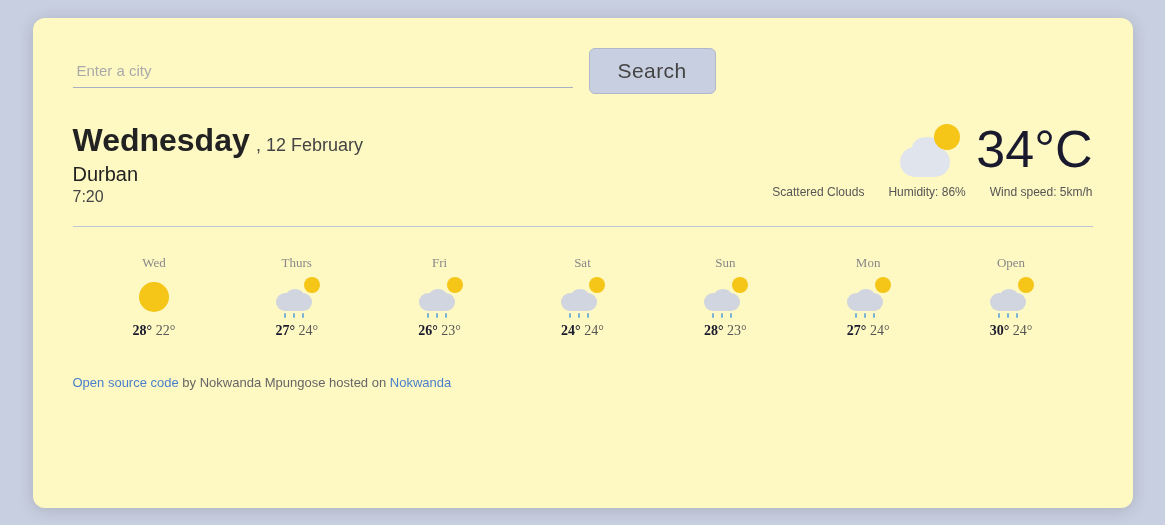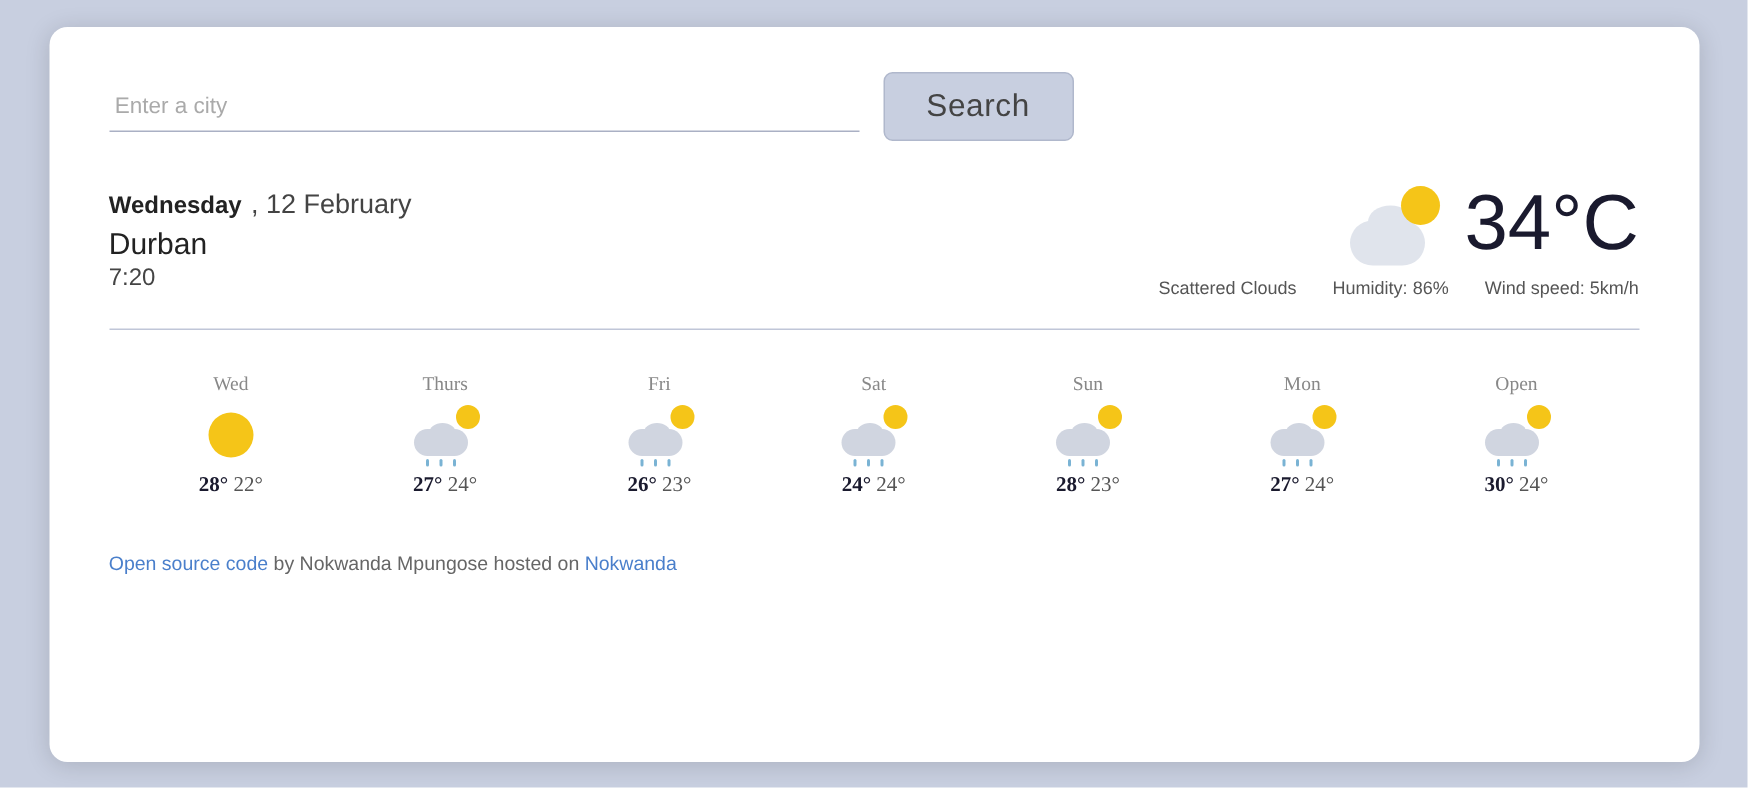--- a/index.html
+++ b/index.html
@@ -6,21 +6,21 @@
     body {
       background: #c8cfe0;
       font-family: 'Segoe UI', Arial, sans-serif;
       display: flex;
       align-items: center;
       justify-content: center;
       min-height: 100vh;
       padding: 10px;
     }
     .app-container {
-      background: #ffffff;
+      background: #fef9c3;
       border-radius: 12px;
       width: 1100px;
       min-height: 490px;
       padding: 30px 40px 28px 40px;
       position: relative;
       box-shadow: 0 2px 16px rgba(0,0,0,0.15);
     }
     .search-row {
       display: flex;
       align-items: center;
@@ -54,21 +54,21 @@
       justify-content: space-between;
       align-items: flex-start;
       margin-bottom: 20px;
     }
     .weather-left {}
     .date-line {
       font-size: 22px;
       color: #222;
       margin-bottom: 4px;
     }
-    .date-line span.day-bold { font-weight: 700; font-size: 16px; }
+    .date-line span.day-bold { font-weight: 700; font-size: 32px; }
     .date-line span.date-light { font-weight: 400; font-size: 18px; color: #444; }
     .city-name {
       font-size: 20px;
       color: #222;
       margin-bottom: 2px;
     }
     .time-display {
       font-size: 16px;
       color: #444;
     }

